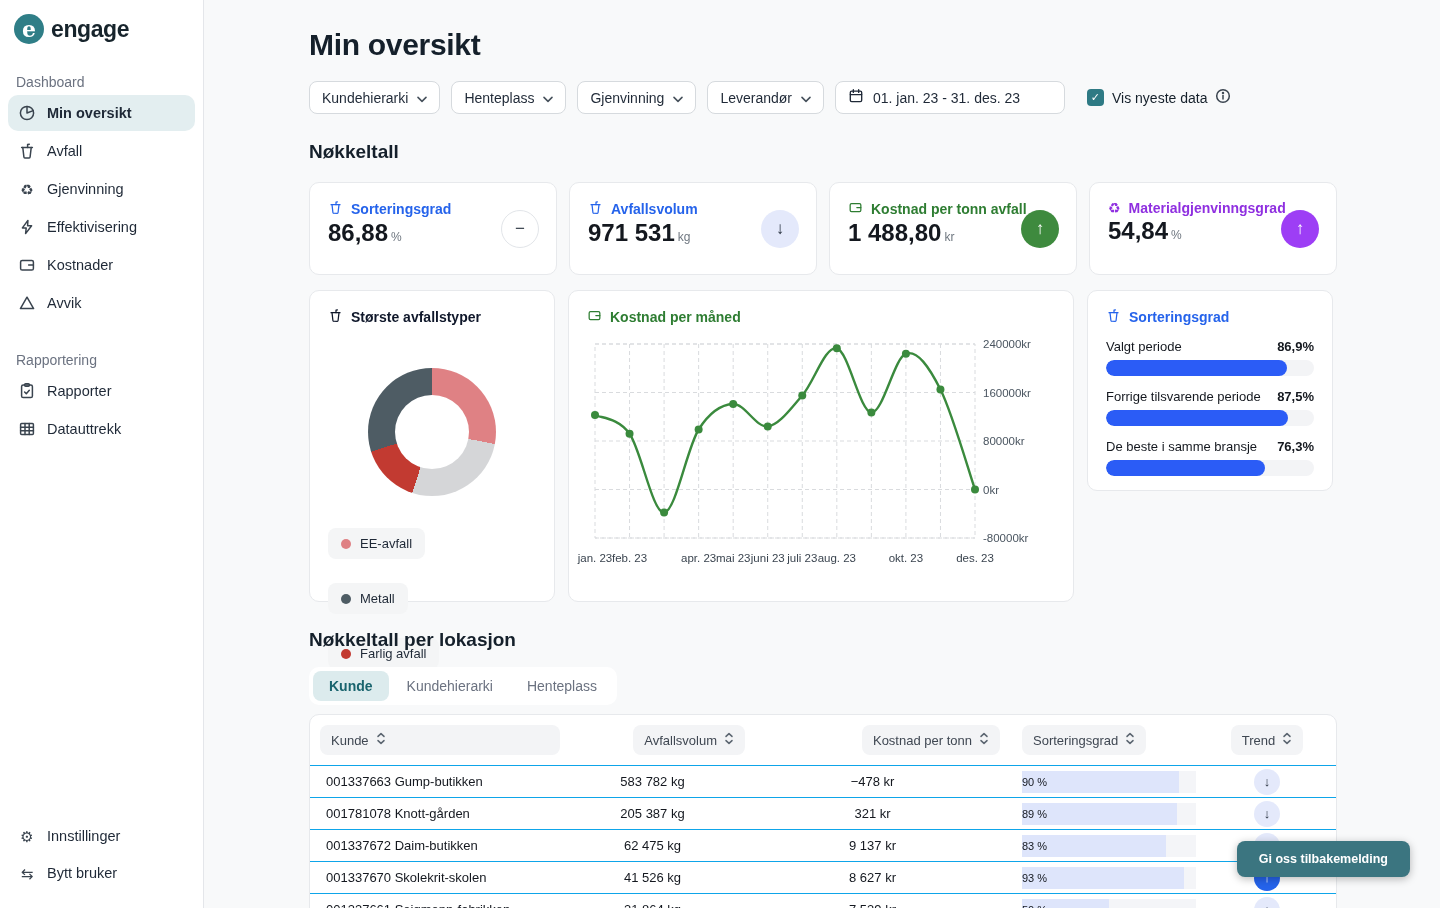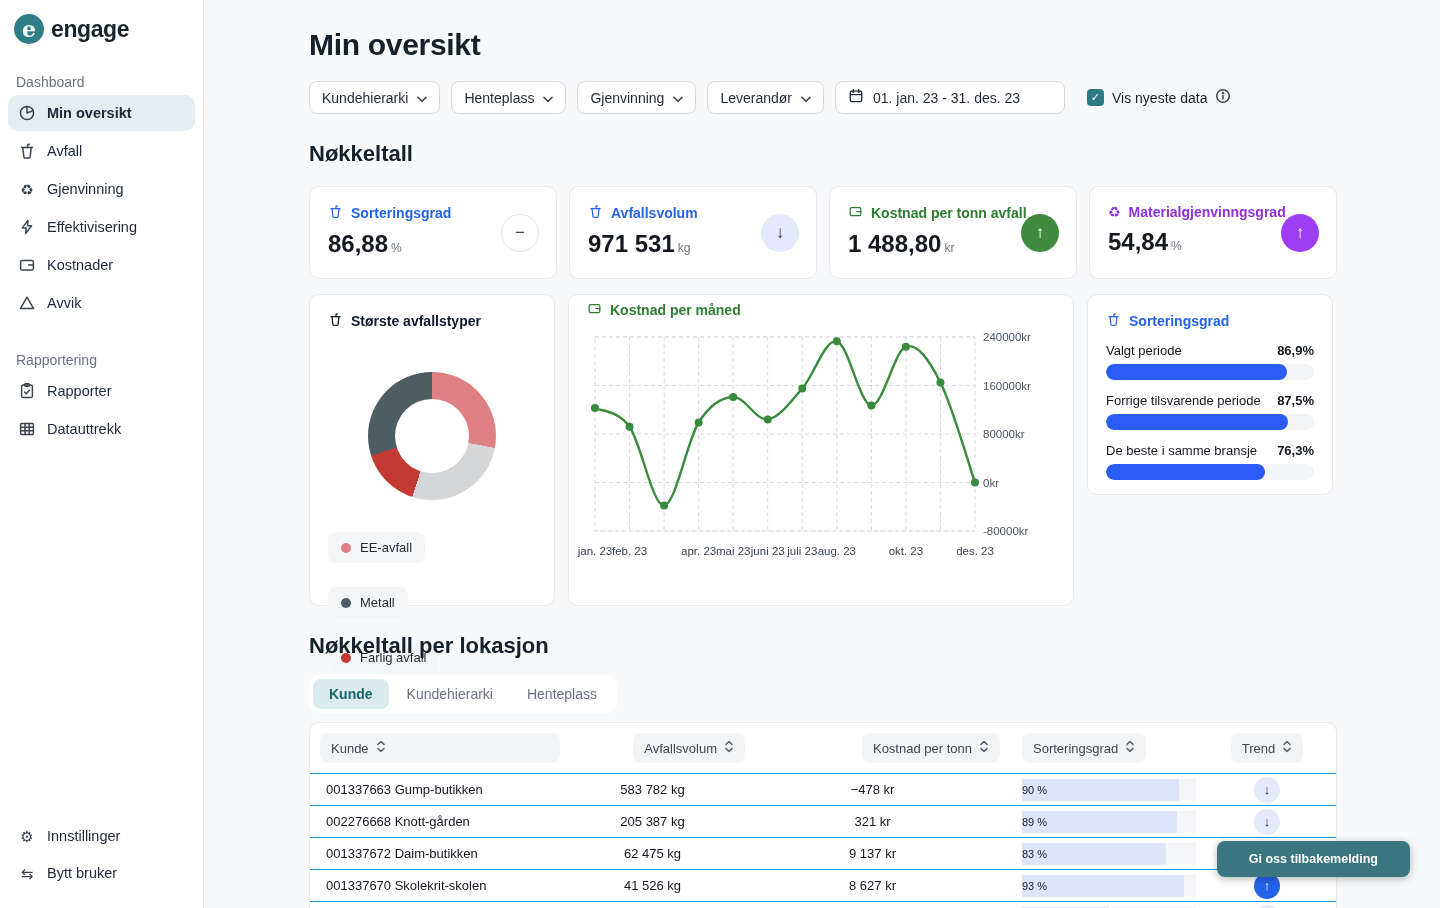--- a/index.html
+++ b/index.html
@@ -48,29 +48,29 @@
     height:33px; background:#fff; border:1px solid #d6dade; border-radius:8px;
     display:inline-flex; align-items:center; gap:9px; padding:0 12px;
     font-size:14px; color:#1f2937; cursor:pointer; white-space:nowrap;
   }
   .filter-btn .chev { color:#444e59; }
   .date-btn { width:230px; }
   .checkbox-wrap { display:flex; align-items:center; gap:8px; margin-left:11px; cursor:pointer; }
   .checkbox { width:17px; height:17px; border-radius:4px; background:#2e7a84; color:#fff; font-size:11px; display:flex; align-items:center; justify-content:center; }
   .checkbox-label { font-size:14px; color:#15202b; }
 
-  .section-title { font-size:22px; font-weight:700; margin:27px 0 0; color:#15202b; }
+  .section-title { font-size:19px; font-weight:700; margin:27px 0 0; color:#15202b; }
 
   .card { background:#fff; border:1px solid #e7e9ec; border-radius:10px; }
 
   
   .kpi-grid { display:grid; grid-template-columns:repeat(4,1fr); gap:12px; margin-top:19px; }
   .kpi-card { position:relative; height:93px; padding:17px 18px; }
   .kpi-title { display:flex; align-items:center; gap:8px; font-size:14px; font-weight:600; }
-  .kpi-value { margin-top:8px; font-size:24px; font-weight:700; color:#14181f; }
+  .kpi-value { margin-top:1px; font-size:24px; font-weight:700; color:#14181f; }
   .kpi-unit { font-size:12px; color:#6f7780; font-weight:400; margin-left:3px; }
   .kpi-badge {
     position:absolute; right:17px; top:50%; transform:translateY(-50%);
     width:38px; height:38px; border-radius:50%;
     display:flex; align-items:center; justify-content:center; font-size:17px;
   }
   .badge-outline { background:#fff; border:1px solid #e2e5e9; color:#3a444f; }
   .badge-soft    { background:#e4e9fb; color:#1f2937; }
   .badge-green   { background:#3e8a3e; color:#fff; }
   .badge-purple  { background:#9d3ef5; color:#fff; }
@@ -78,21 +78,21 @@
   
   .charts-row { display:grid; grid-template-columns:246px 506px 246px; gap:13px; margin-top:15px; align-items:start; }
   .card-title { display:flex; align-items:center; gap:8px; font-size:14px; font-weight:600; }
   .donut-card { height:312px; padding:17px 18px; }
   .donut { width:128px; height:128px; border-radius:50%; margin:42px auto 0; position:relative; }
   .donut::after { content:""; position:absolute; inset:27px; background:#fff; border-radius:50%; }
   .legend { display:flex; flex-wrap:wrap; gap:24px; margin-top:32px; max-width:190px; }
   .legend-chip { display:inline-flex; align-items:center; gap:9px; background:#f4f5f6; border-radius:8px; padding:8px 13px; font-size:13px; color:#1f2937; cursor:pointer; }
   .legend-dot { width:10px; height:10px; border-radius:50%; }
 
-  .line-card { height:312px; padding:6px 14px 17px 18px; }
+  .line-card { height:312px; padding:17px 14px 17px 18px; }
   .line-chart { margin-top:6px; overflow:visible; }
 
   .bench-card { height:201px; padding:17px 18px; }
   .bench-row { margin-top:13px; }
   .bench-labels { display:flex; justify-content:space-between; align-items:baseline; font-size:13px; color:#14181f; }
   .bench-value { font-weight:700; }
   .bench-track { height:16px; background:#f3f4f6; border-radius:8px; margin-top:6px; overflow:hidden; }
   .bench-fill { height:100%; background:#2b5cf6; border-radius:8px; }
 
   
@@ -122,21 +122,21 @@
   .bar-fill { position:absolute; left:0; top:0; bottom:0; background:#dee5fb; }
   .bar-text { position:absolute; left:0; top:50%; transform:translateY(-50%); font-size:11px; color:#14181f; }
   .trend-badge { width:26px; height:26px; border-radius:50%; display:flex; align-items:center; justify-content:center; font-size:13px; justify-self:center; }
   .trend-badge.down { background:#e4e9fb; color:#1f2937; }
   .trend-badge.up { background:#2563eb; color:#fff; }
 
   .feedback-btn {
     position:fixed; right:30px; bottom:31px; z-index:50;
     background:#3b7580; color:#fff; border:none; border-radius:8px;
     font-family:inherit; font-size:12.5px; font-weight:700;
-    padding:11px 32px; cursor:pointer; box-shadow:0 2px 8px rgba(0,0,0,.28);margin-left:24px;
+    padding:11px 22px; cursor:pointer; box-shadow:0 2px 8px rgba(0,0,0,.28);margin-left:24px;
   }
 </style>
 </head>
 <body>
 
 <div class="app">
 
   <aside class="sidebar">
     <div class="logo">
       <span class="logo-mark">e</span>
@@ -503,21 +503,21 @@
               <span class="cell-kunde">001337663 Gump-butikken</span>
        <span class="cell-num">583 782 kg</span>
        <span class="cell-num">−478 kr</span>
        <span class="bar-cell">
          <span class="bar-fill" style="width: 90%;"></span>
                 <span class="bar-text">90 %</span>
        </span>
        <span class="trend-badge down">↓</span>
             </div>
             <div class="t-row">
-              <span class="cell-kunde">002276668 Knott-gården</span>
+              <span class="cell-kunde">001781078 Knott-gården</span>
        <span class="cell-num">205 387 kg</span>
        <span class="cell-num">321 kr</span>
        <span class="bar-cell">
          <span class="bar-fill" style="width: 89%;"></span>
                 <span class="bar-text">89 %</span>
        </span>
        <span class="trend-badge down">↓</span>
             </div>
             <div class="t-row">
               <span class="cell-kunde">001337672 Daim-butikken</span>

